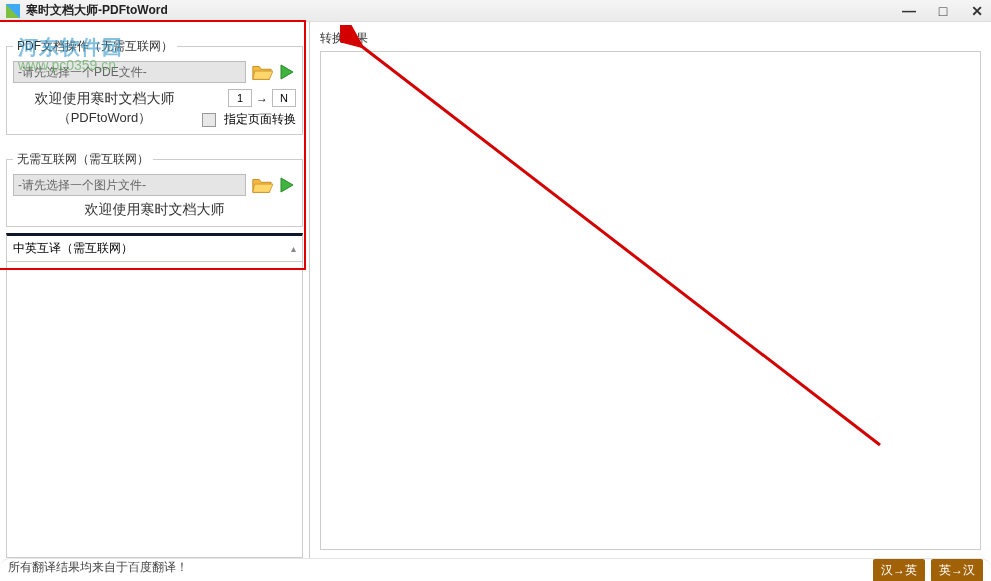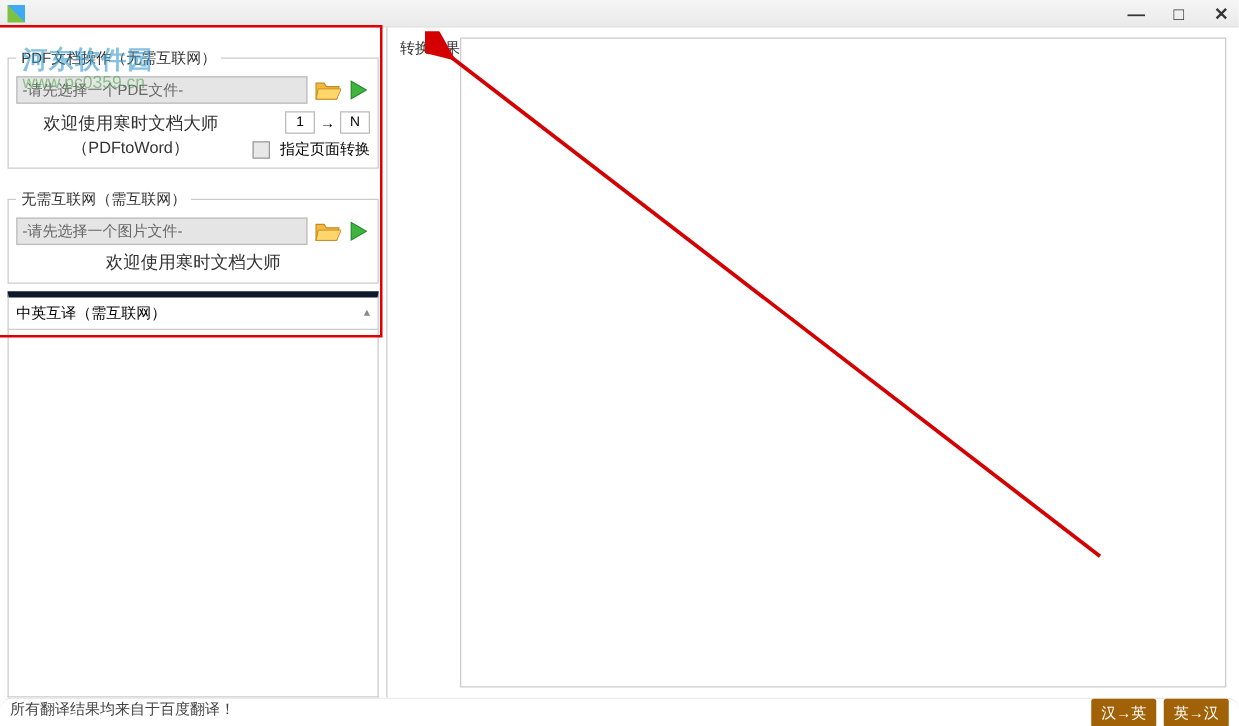--- a/index.html
+++ b/index.html
@@ -235,20 +235,21 @@
       border: none;
       padding: 3px 8px;
       font-size: 12px;
       cursor: pointer;
       border-radius: 2px;
     }
     .right-panel {
       flex: 1;
       padding: 8px 10px;
       display: flex;
+      flex-direction: column;
       justify-content: space-between;
     }
     .result-label {
       font-size: 12px;
       color: #333;
       margin-bottom: 4px;
     }
     .result-area {
       flex: 1;
       border: 1px solid #ccc;
@@ -263,20 +264,21 @@
       height: 440px;
       pointer-events: none;
       z-index: 90;
     }
   </style>
 </head>
 <body>
 
 <div class="titlebar">
   <div class="app-icon"></div>
+  <span class="title">寒时文档大师-PDFtoWord</span>
   <div class="win-controls">
     <div class="win-btn">—</div>
     <div class="win-btn">□</div>
     <div class="win-btn">✕</div>
   </div>
 </div>
 
 <div class="main-area">
   <div class="left-panel">
     <div class="red-box"></div>
@@ -332,21 +334,21 @@
         </div>
         <div class="play-icon">
           <svg viewBox="0 0 14 16">
               <path d="M1 1 L13 8 L1 15 Z" fill="#3fb53f" stroke="#2a8a2a" stroke-width="1"></path>
             </svg>
         </div>
       </div>
       <div class="welcome-text">欢迎使用寒时文档大师</div>
     </fieldset>
 
-    <div class="translate-header" style="border-top:5px solid #0f172a; margin-top:6px;">
+    <div class="translate-header" style="border-top:3px solid #0f172a; margin-top:6px;">
       <span>中英互译（需互联网）</span>
       <span class="collapse-btn">▴</span>
     </div>
     <div class="text-area"></div>
   </div>
 
   <div class="right-panel">
     <div class="result-label">转换结果</div>
     <div class="result-area"></div>
   </div>

